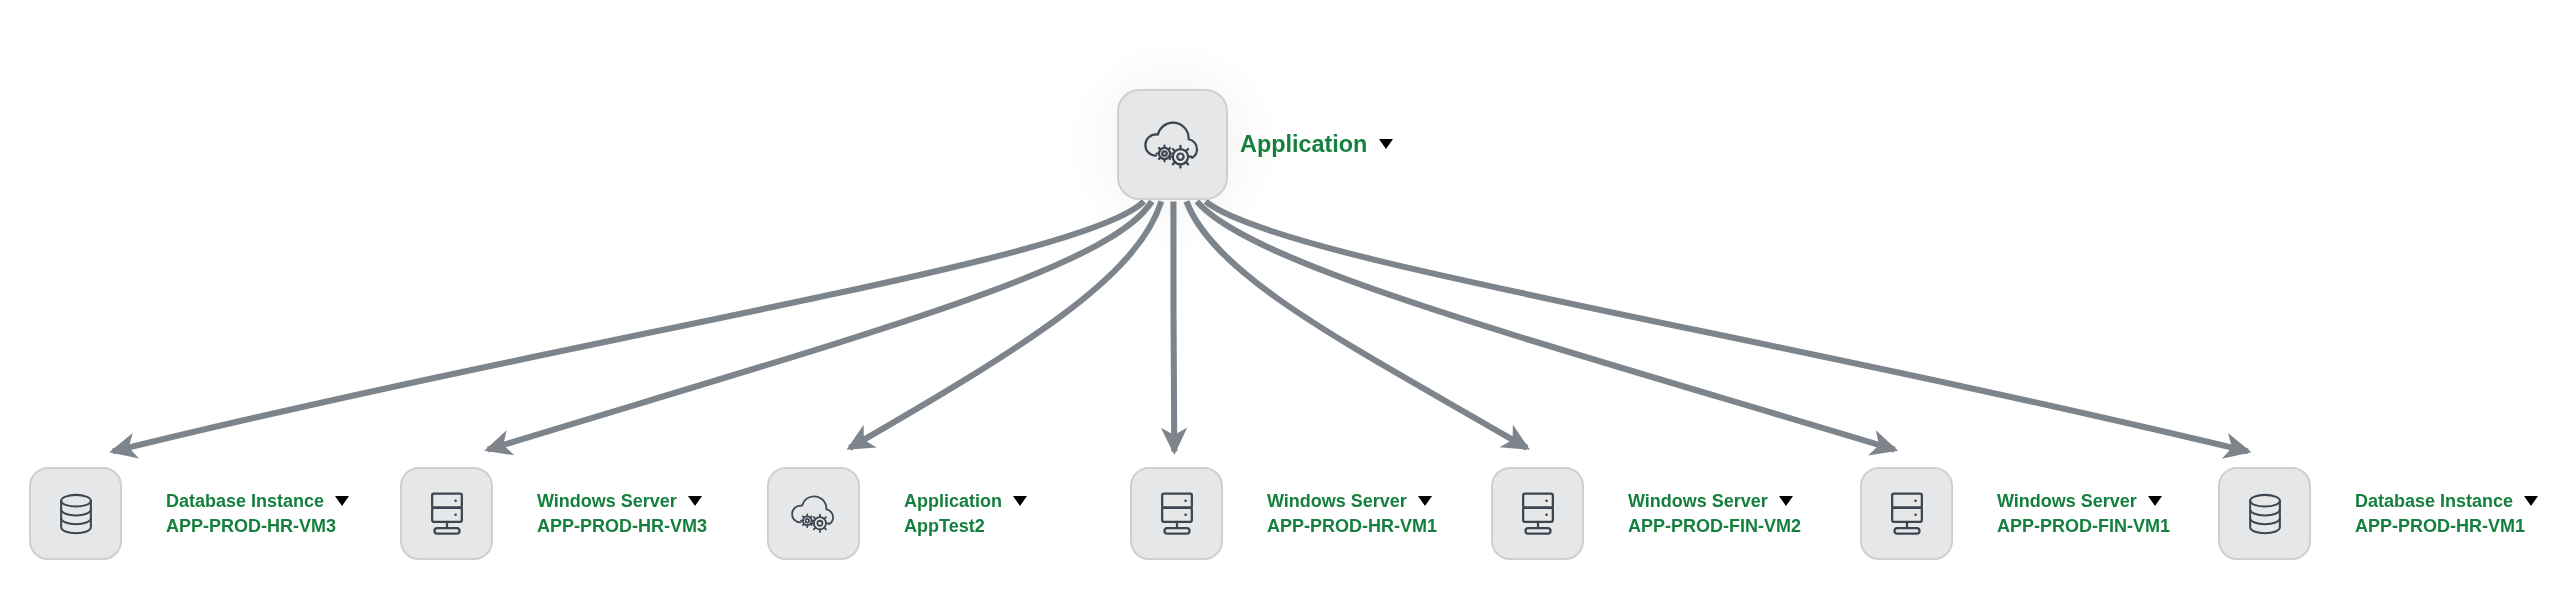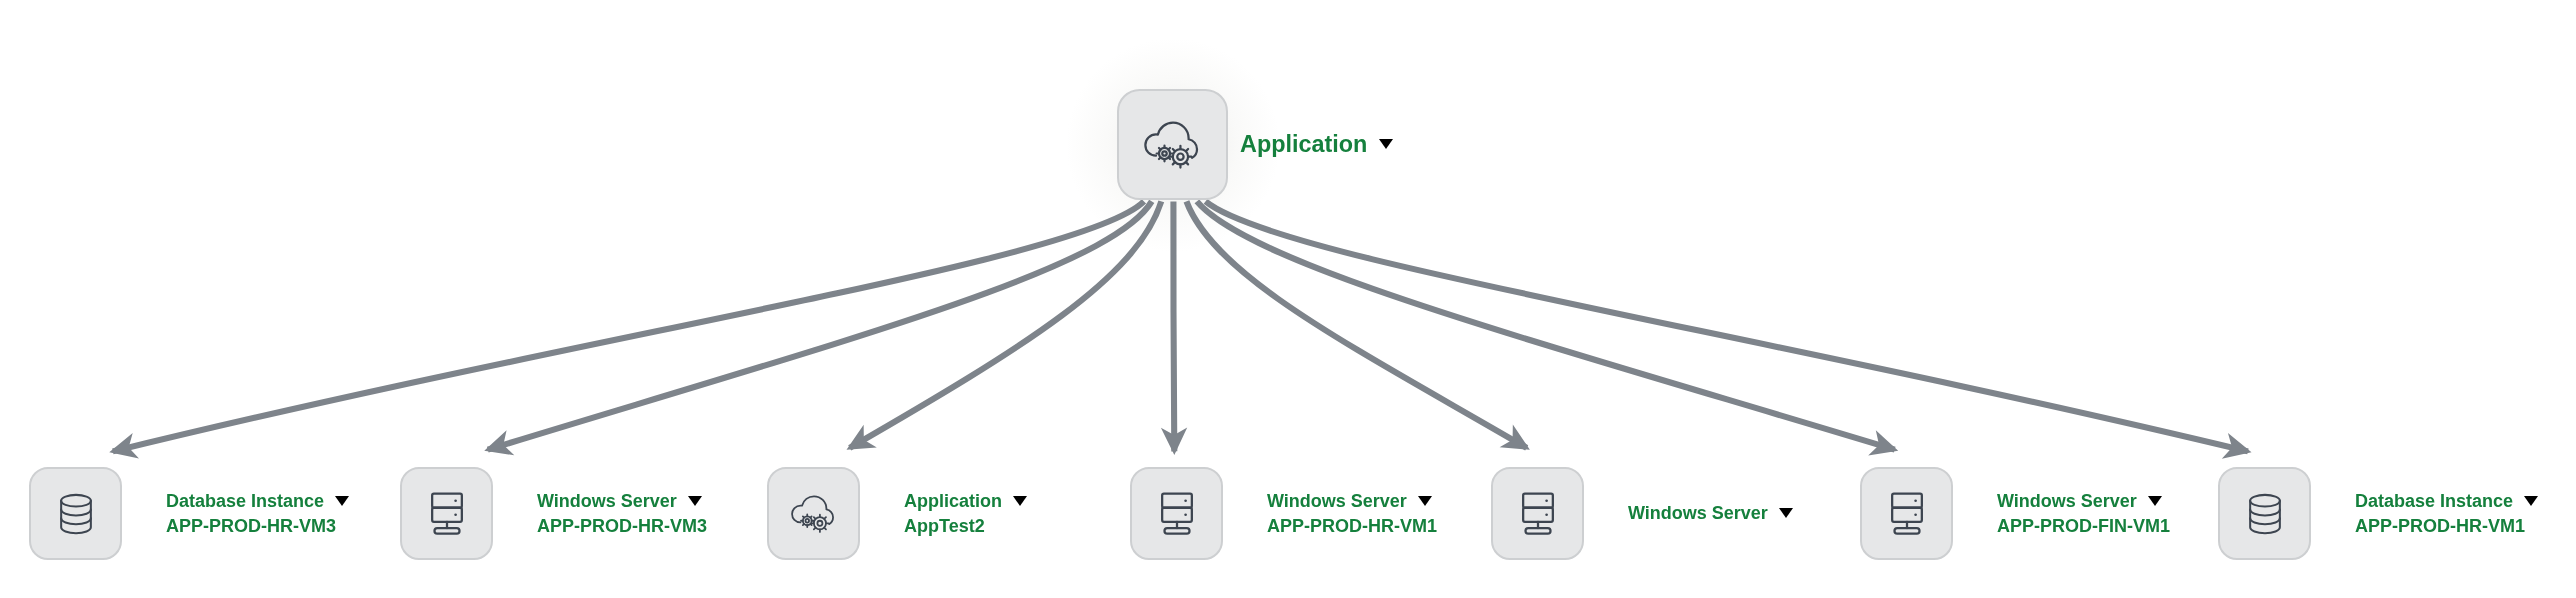--- a/index.html
+++ b/index.html
@@ -238,20 +238,21 @@
           <path d="M32 42 L32 50"></path>
           <rect x="16" y="50" width="32" height="7" rx="3.4"></rect>
         </svg>
       </span>
     </div>
     <div class="node-labels">
       <div class="type-row">
         <span class="label-line">Windows Server</span>
         <span class="caret"></span>
       </div>
+      <div class="label-line">APP-PROD-FIN-VM2</div>
     </div>
   </div>
 
   <div class="node child" style="left:1860px; top:467px;">
     <div class="node-icon-box">
       <span>
         <svg class="icon-svg" width="50" height="50" viewBox="0 0 64 64" fill="none" stroke="#3d4550" stroke-width="2.9" stroke-linecap="round" stroke-linejoin="round">
           <rect x="13" y="6" width="38" height="18" rx="2.2"></rect>
           <rect x="13" y="24" width="38" height="18" rx="2.2"></rect>
           <circle cx="43" cy="15" r="1.7" fill="#3d4550" stroke="none"></circle>

